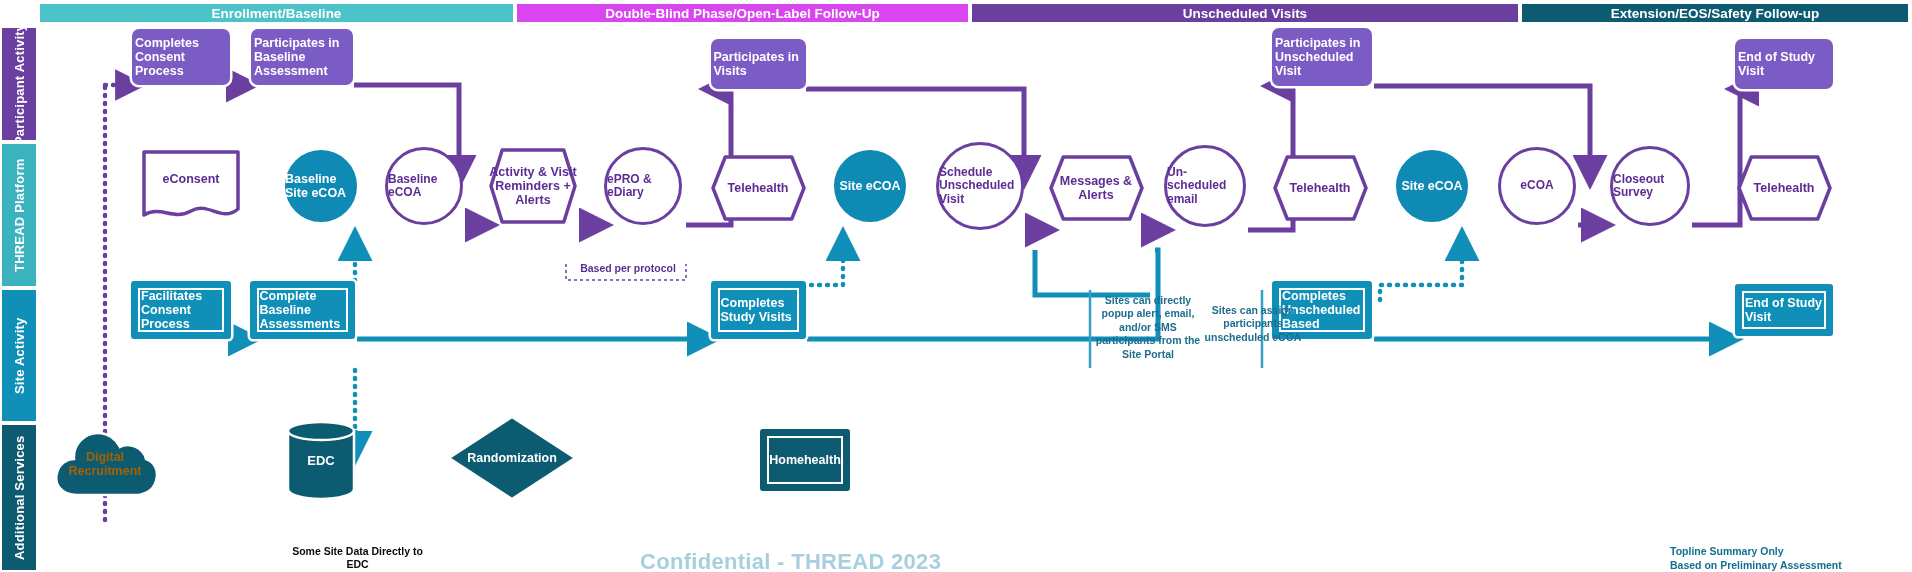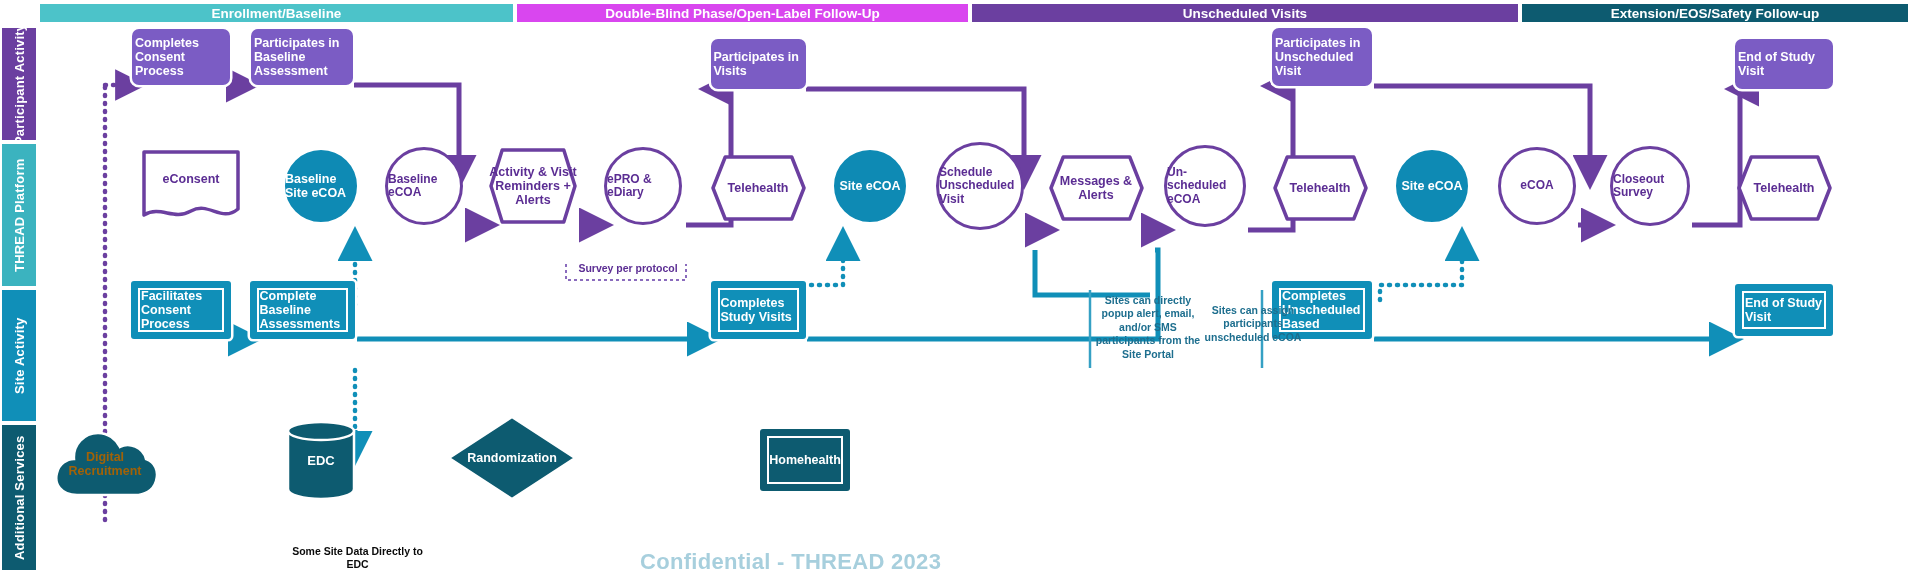--- a/index.html
+++ b/index.html
@@ -222,21 +222,21 @@
         <div class="hextext">Telehealth</div>
       </div>
       <div class="node t-circle-filled" style="left: 831px; top: 147px; width: 78px; height: 78px;">Site eCOA</div>
       <div class="node t-circle" style="left: 936px; top: 142px; width: 88px; height: 88px;">Schedule Unscheduled Visit</div>
       <div class="hexwrap" style="left: 1048.5px; top: 155px; width: 95px; height: 66px;">
         <svg viewBox="0 0 95 66" preserveAspectRatio="none">
           <polygon points="14.25,2 80.75,2 93,33 80.75,64 14.25,64 2,33" fill="#ffffff" stroke="#6b3fa0" stroke-width="3.5" stroke-linejoin="round"></polygon>
         </svg>
         <div class="hextext">Messages &amp; Alerts</div>
       </div>
-      <div class="node t-circle" style="left: 1164px; top: 145px; width: 82px; height: 82px;">Un-scheduled eCOA</div>
+      <div class="node t-circle" style="left: 1164px; top: 145px; width: 82px; height: 82px;">Un-scheduled email</div>
       <div class="hexwrap" style="left: 1272.5px; top: 155px; width: 95px; height: 66px;">
         <svg viewBox="0 0 95 66" preserveAspectRatio="none">
           <polygon points="14.25,2 80.75,2 93,33 80.75,64 14.25,64 2,33" fill="#ffffff" stroke="#6b3fa0" stroke-width="3.5" stroke-linejoin="round"></polygon>
         </svg>
         <div class="hextext">Telehealth</div>
       </div>
       <div class="node t-circle-filled" style="left: 1393px; top: 147px; width: 78px; height: 78px;">Site eCOA</div>
       <div class="node t-circle" style="left: 1498px; top: 147px; width: 78px; height: 78px;">eCOA</div>
       <div class="node t-circle" style="left: 1610px; top: 146px; width: 80px; height: 80px;">Closeout Survey</div>
       <div class="hexwrap" style="left: 1736.5px; top: 155px; width: 95px; height: 66px;">
@@ -266,33 +266,37 @@
       <div class="diamond" style="left: 447px; top: 415px; width: 130px; height: 86px;">
         <svg viewBox="0 0 130 86" preserveAspectRatio="none" style="position:absolute;inset:0;width:100%;height:100%">
           <polygon points="65,2 128,43 65,84 2,43" fill="#0d5b70" stroke="#ffffff" stroke-width="2.5" stroke-linejoin="round"></polygon>
         </svg>
         <div class="dtext">Randomization</div>
       </div>
       <div class="node s-box" style="background: rgb(13, 91, 112); border-left-color: rgb(13, 91, 112); border-right-color: rgb(13, 91, 112); left: 760px; top: 429px; width: 90px; height: 62px;">Homehealth</div>
     </div>
 
   <div class="repeat-note" style="left:578px; top:262px; width:100px;">
-    <span>Survey per protocol</span>
+    <span>Based per protocol</span>
   </div>
 
   <div class="note" style="left:1092px; top:294px; width:112px;">
     <span>Sites can directly popup alert, email, and/or SMS participants from the Site Portal</span>
   </div>
 
   <div class="note" style="left:1196px; top:304px; width:98px;margin-left:8px;">
     <span>Sites can assign participants unscheduled eCOA</span>
   </div>
 
   <div class="caption" style="left:285px; top:545px; width:145px;">
     <span>Some Site Data Directly to EDC</span>
   </div>
 
   <div class="watermark" style="left:640px; top:549px;">
     <span>Confidential - THREAD 2023</span>
   </div>
 
+  <div class="topline" style="left:1670px; top:544px;">
+    <div>Topline Summary Only</div>
+    <div>Based on Preliminary Assessment</div>
+  </div>
 
 </div>
 
 </body></html>

